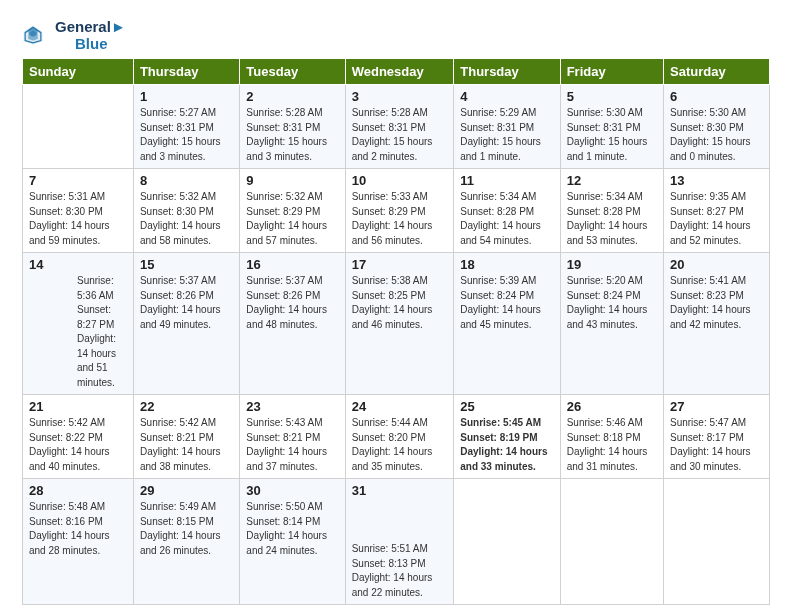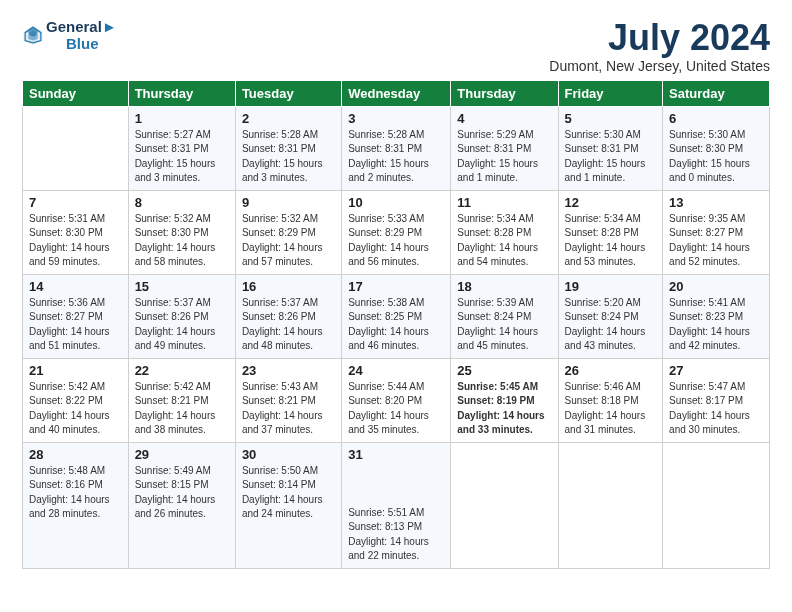--- a/index.html
+++ b/index.html
@@ -16,21 +16,21 @@
     }
     .header-row {
       display: flex;
       align-items: flex-start;
       justify-content: space-between;
       margin-bottom: 6px;
     }
     .logo {
       display: flex;
       align-items: center;
-      gap: 2px;
+      gap: 11px;
     }
     .logo-icon {
       width: 22px;
       height: 22px;
     }
     .title-block {
       text-align: right;
     }
     .main-title {
       font-size: 36px;
@@ -41,21 +41,21 @@
     .subtitle {
       font-size: 14px;
       color: #333;
     }
     .calendar {
       width: 100%;
       border-collapse: collapse;
       margin-top: 4px;
     }
     .calendar thead tr th {
-      background: #15803d;
+      background: #4d7c0f;
       color: #fff;
       font-size: 13px;
       font-weight: bold;
       padding: 5px 6px;
       text-align: left;
       border: 1px solid #fff;
     }
     .calendar tbody tr td {
       border: 1px solid #d0d0d0;
       vertical-align: top;
@@ -98,24 +98,20 @@
         <polygon points="14,2 26,10 26,22 14,26 2,22 2,10" fill="#2176ae" opacity="0.15"></polygon>
         <polygon points="14,4 24,11 24,21 14,24 4,21 4,11" fill="none" stroke="#2176ae" stroke-width="1.5"></polygon>
         <polygon points="14,8 20,13 20,19 14,21 8,19 8,13" fill="#2176ae" opacity="0.5"></polygon>
         <path d="M10,6 Q14,2 18,6 Q22,10 18,14 Q14,18 10,14 Q6,10 10,6" fill="#2176ae" opacity="0.7"></path>
       </svg>
       <div>
         <div style="font-size:15px;font-weight:bold;color:#1a3a5c;">General<span style="color:#2176ae;">►</span></div>
         <div style="font-size:15px;font-weight:bold;color:#2176ae;margin-left:20px;">Blue</div>
       </div>
     </div>
-    <div class="title-block">
-      <div class="main-title">July 2024</div>
-      <div class="subtitle">Dumont, New Jersey, United States</div>
-    </div>
   </div>
 
   <table class="calendar">
     <thead>
       <tr>
 
       <th>Sunday</th>
           <th>Thursday</th>
           <th>Tuesday</th>
           <th>Wednesday</th>
@@ -218,21 +214,21 @@
             <span class="day-number">13</span>
             <div class="cell-text" style="white-space: pre-line;">Sunrise: 9:35 AM
 Sunset: 8:27 PM
 Daylight: 14 hours
 and 52 minutes.</div>
           </td>
         </tr>
         <tr>
           <td>
             <span class="day-number">14</span>
-            <div class="cell-text" style="white-space: pre-line;">Sunrise: 5:36 AM
+            <div class="cell-text" style="white-space: pre-line; margin-left: 48px;">Sunrise: 5:36 AM
 Sunset: 8:27 PM
 Daylight: 14 hours
 and 51 minutes.</div>
           </td>
           <td>
             <span class="day-number">15</span>
             <div class="cell-text" style="white-space: pre-line;">Sunrise: 5:37 AM
 Sunset: 8:26 PM
 Daylight: 14 hours
 and 49 minutes.</div>

